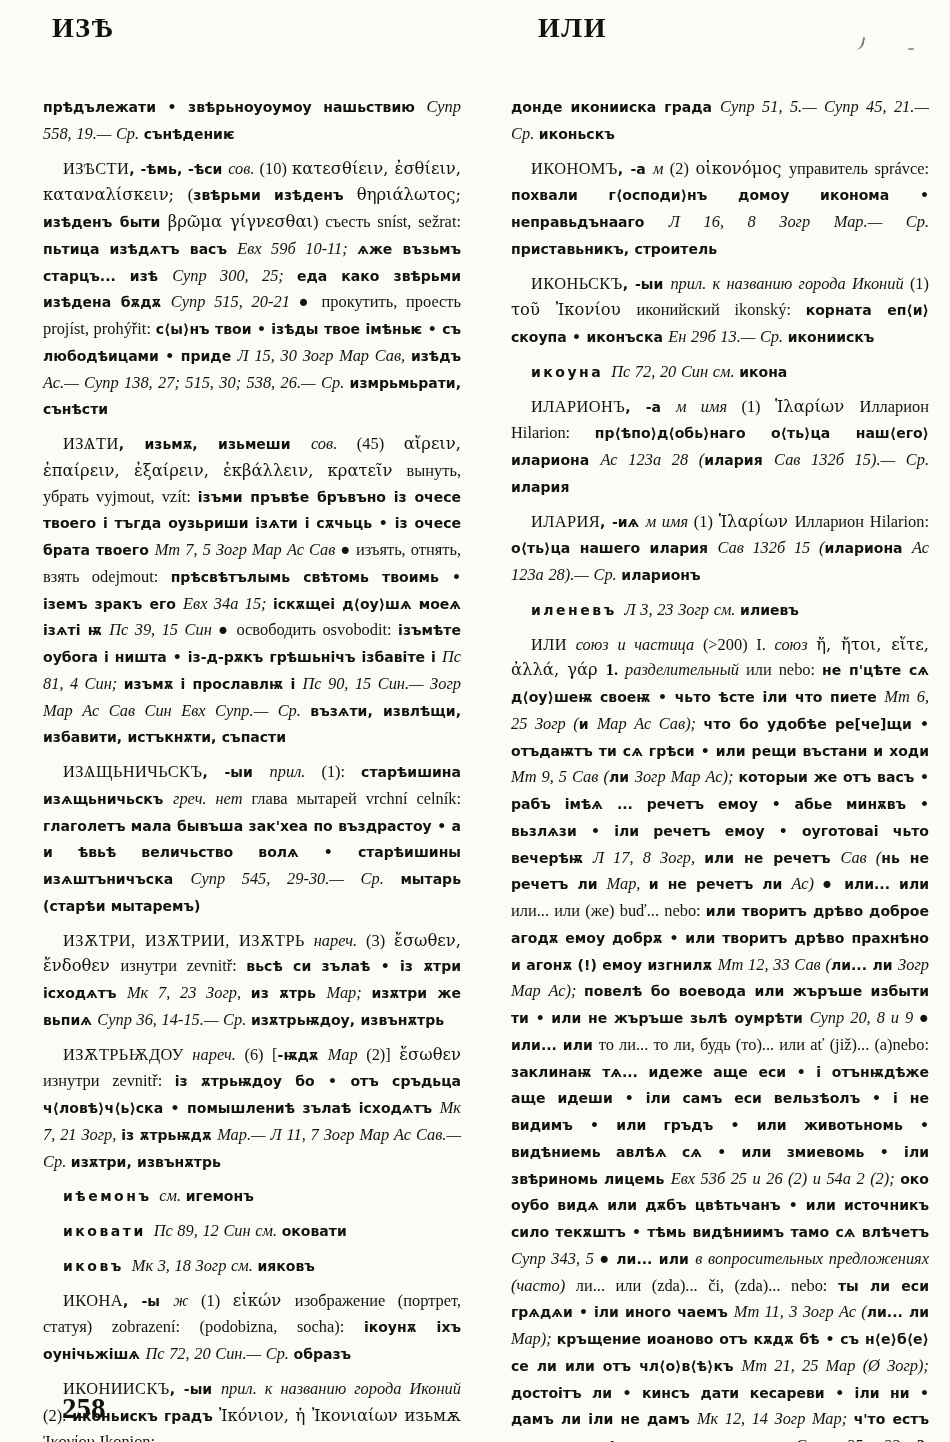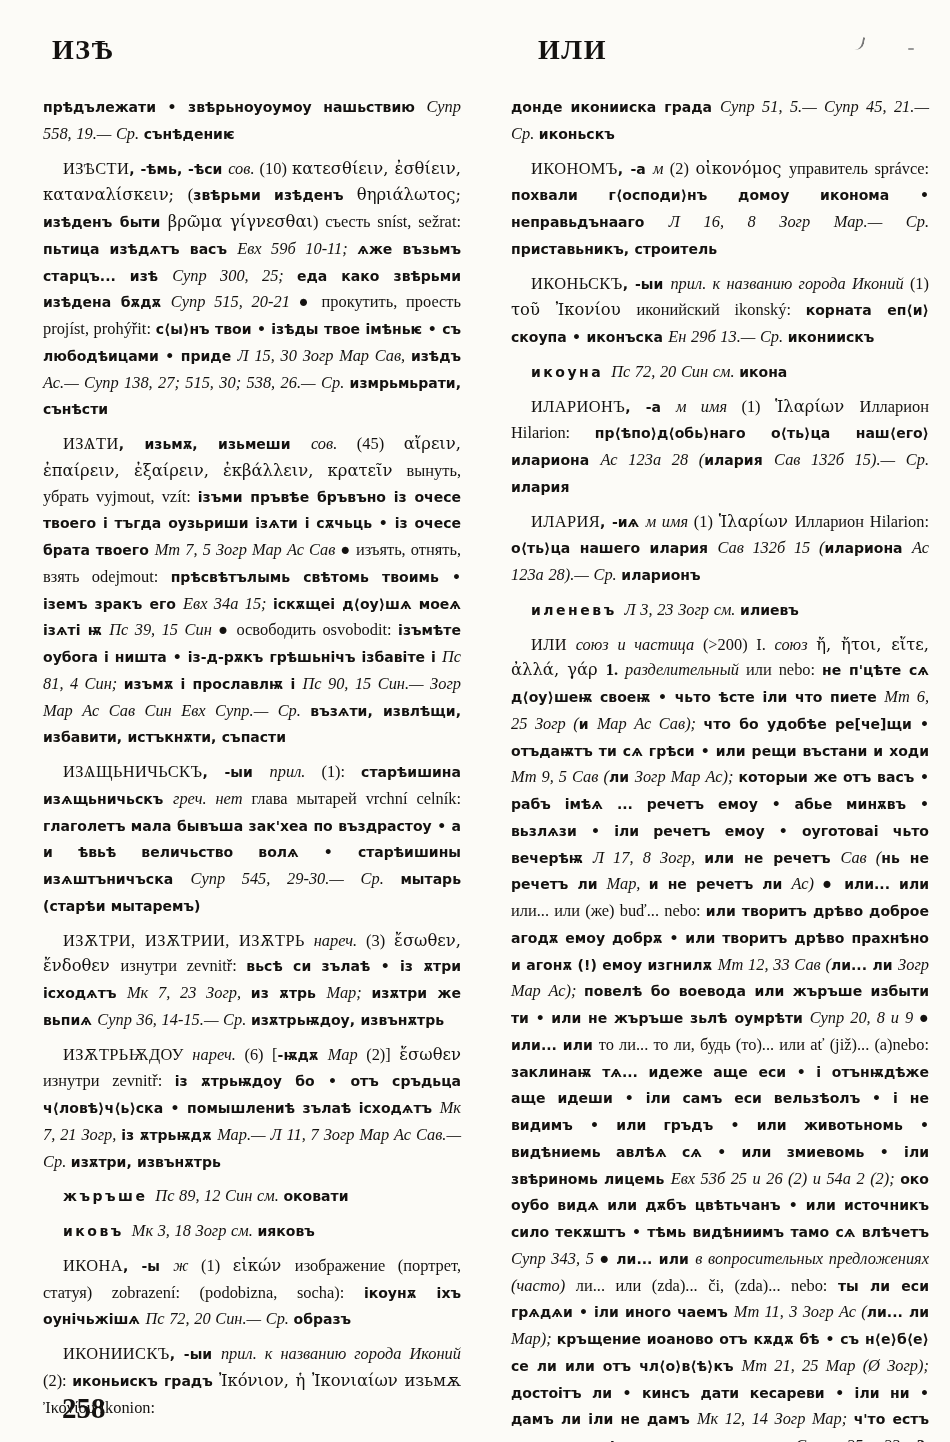--- a/index.html
+++ b/index.html
@@ -2,21 +2,21 @@
 <html><head>
 <meta charset="utf-8">
 <style>
   html,body { margin:0; padding:0; background:#e8e6e0; }
   .page {
     position:relative; width:950px; height:1442px;
     background:#fcfbf7; overflow:hidden;
     font-family:"Liberation Serif", serif; color:#141210;
   }
   .running-head {
-    position:absolute; top:34px; font-size:28px; font-weight:bold;
+    position:absolute; top:12px; font-size:28px; font-weight:bold;
     letter-spacing:1.5px; font-family:"Liberation Serif", serif;
   }
   #head-left  { left:52px; }
   #head-right { left:538px; }
   .col {
     position:absolute; top:86px; width:434px;
     text-align:justify; font-size:16.4px; line-height:25.75px;
     word-spacing:0.5px;
   }
   #col-left  { left:35px; }
@@ -53,21 +53,22 @@
   <div class="scan-mark-1"></div>
   <div class="scan-mark-2"></div>
 
   <div class="col" id="col-left">
       <p class="entry noindent"><span class="seg-o">прѣдълежати  •  звѣрьноуоумоу нашьствию </span><span class="seg-i">Супр 558, 19.— Ср. </span><span class="seg-o">сънѣдениѥ</span></p>
       <p class="entry"><span class="seg-h">ИЗѢСТИ</span><span class="seg-o">, -ѣмь, -ѣси </span><span class="seg-i">сов.</span><span class="seg-n"> (10) </span><span class="seg-g">κατεσθίειν, ἐσθίειν, καταναλίσκειν; </span><span class="seg-n">(</span><span class="seg-o">звѣрьми изѣденъ </span><span class="seg-g">θηριάλωτος; </span><span class="seg-o">изѣденъ быти </span><span class="seg-g">βρῶμα γίγνεσθαι</span><span class="seg-n">) съесть sníst, sežrat: </span><span class="seg-o">пьтица изѣдѧтъ васъ </span><span class="seg-i">Евх 59б 10-11; </span><span class="seg-o">ѧже възьмъ старцъ... изѣ </span><span class="seg-i">Супр 300, 25; </span><span class="seg-o">еда како звѣрьми изѣдена бѫдѫ </span><span class="seg-i">Супр 515, 20-21 </span><span class="seg-n">● прокутить, проесть projíst, prohýřit: </span><span class="seg-o">с⟨ы⟩нъ твои • ізѣды твое імѣньѥ • съ любодѣицами • приде </span><span class="seg-i">Л 15, 30 Зогр Мар Сав, </span><span class="seg-o">изѣдъ </span><span class="seg-i">Ас.— Супр 138, 27; 515, 30; 538, 26.— Ср. </span><span class="seg-o">измрьмьрати, сънѣсти</span></p>
       <p class="entry"><span class="seg-h">ИЗѦТИ</span><span class="seg-o">, изьмѫ, изьмеши </span><span class="seg-i">сов.</span><span class="seg-n"> (45) </span><span class="seg-g">αἴρειν, ἐπαίρειν, ἐξαίρειν, ἐκβάλλειν, κρατεῖν </span><span class="seg-n">вынуть, убрать vyjmout, vzít: </span><span class="seg-o">ізъми пръвѣе бръвъно із очесе твоего і тъгда оузьриши ізѧти і сѫчьць • із очесе брата твоего </span><span class="seg-i">Мт 7, 5 Зогр Мар Ас Сав </span><span class="seg-n">● изъять, отнять, взять odejmout: </span><span class="seg-o">прѣсвѣтълымь свѣтомь твоимь • іземъ зракъ его </span><span class="seg-i">Евх 34а 15; </span><span class="seg-o">іскѫщеі д⟨оу⟩шѧ моеѧ ізѧті ѭ </span><span class="seg-i">Пс 39, 15 Син </span><span class="seg-n">● освободить osvobodit: </span><span class="seg-o">ізъмѣте оубога і ништа • із-д-рѫкъ грѣшьнічъ ізбавіте і </span><span class="seg-i">Пс 81, 4 Син; </span><span class="seg-o">изъмѫ і прославлѭ і </span><span class="seg-i">Пс 90, 15 Син.— Зогр Мар Ас Сав Син Евх Супр.— Ср. </span><span class="seg-o">възѧти, извлѣщи, избавити, истъкнѫти, съпасти</span></p>
       <p class="entry"><span class="seg-h">ИЗѦЩЬНИЧЬСКЪ</span><span class="seg-o">, -ыи </span><span class="seg-i">прил.</span><span class="seg-n"> (1): </span><span class="seg-o">старѣишина изѧщьничьскъ </span><span class="seg-i">греч. нет </span><span class="seg-n">глава мытарей vrchní celník: </span><span class="seg-o">глаголетъ мала бывъша зак'хеа по въздрастоу • а и ѣвьѣ величьство волѧ • старѣишины изѧштъничъска </span><span class="seg-i">Супр 545, 29-30.— Ср. </span><span class="seg-o">мытарь (старѣи мытаремъ)</span></p>
       <p class="entry"><span class="seg-h">ИЗѪТРИ, ИЗѪТРИИ, ИЗѪТРЬ</span><span class="seg-i"> нареч.</span><span class="seg-n"> (3) </span><span class="seg-g">ἔσωθεν, ἔνδοθεν </span><span class="seg-n">изнутри zevnitř: </span><span class="seg-o">вьсѣ си зълаѣ • із ѫтри ісходѧтъ </span><span class="seg-i">Мк 7, 23 Зогр, </span><span class="seg-o">из ѫтрь </span><span class="seg-i">Мар; </span><span class="seg-o">изѫтри же вьпиѧ </span><span class="seg-i">Супр 36, 14-15.— Ср. </span><span class="seg-o">изѫтрьѭдоу, извънѫтрь</span></p>
       <p class="entry"><span class="seg-h">ИЗѪТРЬѬДОУ</span><span class="seg-i"> нареч.</span><span class="seg-n"> (6) [</span><span class="seg-o">-ѭдѫ </span><span class="seg-i">Мар </span><span class="seg-n">(2)] </span><span class="seg-g">ἔσωθεν </span><span class="seg-n">изнутри zevnitř: </span><span class="seg-o">із ѫтрьѭдоу бо • отъ сръдьца ч⟨ловѣ⟩ч⟨ь⟩ска • помышлениѣ зълаѣ ісходѧтъ </span><span class="seg-i">Мк 7, 21 Зогр, </span><span class="seg-o">із ѫтрьѭдѫ </span><span class="seg-i">Мар.— Л 11, 7 Зогр Мар Ас Сав.— Ср. </span><span class="seg-o">изѫтри, извънѫтрь</span></p>
-      <p class="entry"><span class="seg-s">жъръше </span><span class="seg-i">Пс 89, 12 Син см. </span><span class="seg-o">оковати</span></p>
+      <p class="entry"><span class="seg-s">иѣемонъ </span><span class="seg-i">см. </span><span class="seg-o">игемонъ</span></p>
+      <p class="entry"><span class="seg-s">иковати </span><span class="seg-i">Пс 89, 12 Син см. </span><span class="seg-o">оковати</span></p>
       <p class="entry"><span class="seg-s">иковъ </span><span class="seg-i">Мк 3, 18 Зогр см. </span><span class="seg-o">ияковъ</span></p>
       <p class="entry"><span class="seg-h">ИКОНА</span><span class="seg-o">, -ы </span><span class="seg-i">ж</span><span class="seg-n"> (1) </span><span class="seg-g">εἰκών </span><span class="seg-n">изображение (портрет, статуя) zobrazení: (podobizna, socha): </span><span class="seg-o">ікоунѫ іхъ оунічьжішѧ </span><span class="seg-i">Пс 72, 20 Син.— Ср. </span><span class="seg-o">образъ</span></p>
       <p class="entry"><span class="seg-h">ИКОНИИСКЪ</span><span class="seg-o">, -ыи </span><span class="seg-i">прил. к названию города Иконий</span><span class="seg-n"> (2): </span><span class="seg-o">иконьискъ градъ </span><span class="seg-g">Ἰκόνιον, ἡ Ἰκονιαίων изьмѫ </span><span class="seg-n">Ἰκονίου Ikonion:</span></p>
     </div>
   <div class="col" id="col-right">
       <p class="entry noindent"><span class="seg-o">донде иконииска града </span><span class="seg-i">Супр 51, 5.— Супр 45, 21.— Ср. </span><span class="seg-o">иконьскъ</span></p>
       <p class="entry"><span class="seg-h">ИКОНОМЪ</span><span class="seg-o">, -а </span><span class="seg-i">м</span><span class="seg-n"> (2) </span><span class="seg-g">οἰκονόμος </span><span class="seg-n">управитель správce: </span><span class="seg-o">похвали г⟨осподи⟩нъ домоу иконома • неправьдънааго </span><span class="seg-i">Л 16, 8 Зогр Мар.— Ср. </span><span class="seg-o">приставьникъ, строитель</span></p>
       <p class="entry"><span class="seg-h">ИКОНЬСКЪ</span><span class="seg-o">, -ыи </span><span class="seg-i">прил. к названию города Иконий</span><span class="seg-n"> (1) </span><span class="seg-g">τοῦ Ἰκονίου </span><span class="seg-n">иконийский ikonský: </span><span class="seg-o">корната еп⟨и⟩скоупа • иконъска </span><span class="seg-i">Ен 29б 13.— Ср. </span><span class="seg-o">икониискъ</span></p>
       <p class="entry"><span class="seg-s">икоуна </span><span class="seg-i">Пс 72, 20 Син см. </span><span class="seg-o">икона</span></p>
       <p class="entry"><span class="seg-h">ИЛАРИОНЪ</span><span class="seg-o">, -а </span><span class="seg-i">м имя</span><span class="seg-n"> (1) </span><span class="seg-g">Ἱλαρίων </span><span class="seg-n">Илларион Hilarion: </span><span class="seg-o">пр⟨ѣпо⟩д⟨обь⟩наго о⟨ть⟩ца наш⟨его⟩ илариона </span><span class="seg-i">Ас 123а 28 (</span><span class="seg-o">илария </span><span class="seg-i">Сав 132б 15).— Ср. </span><span class="seg-o">илария</span></p>

